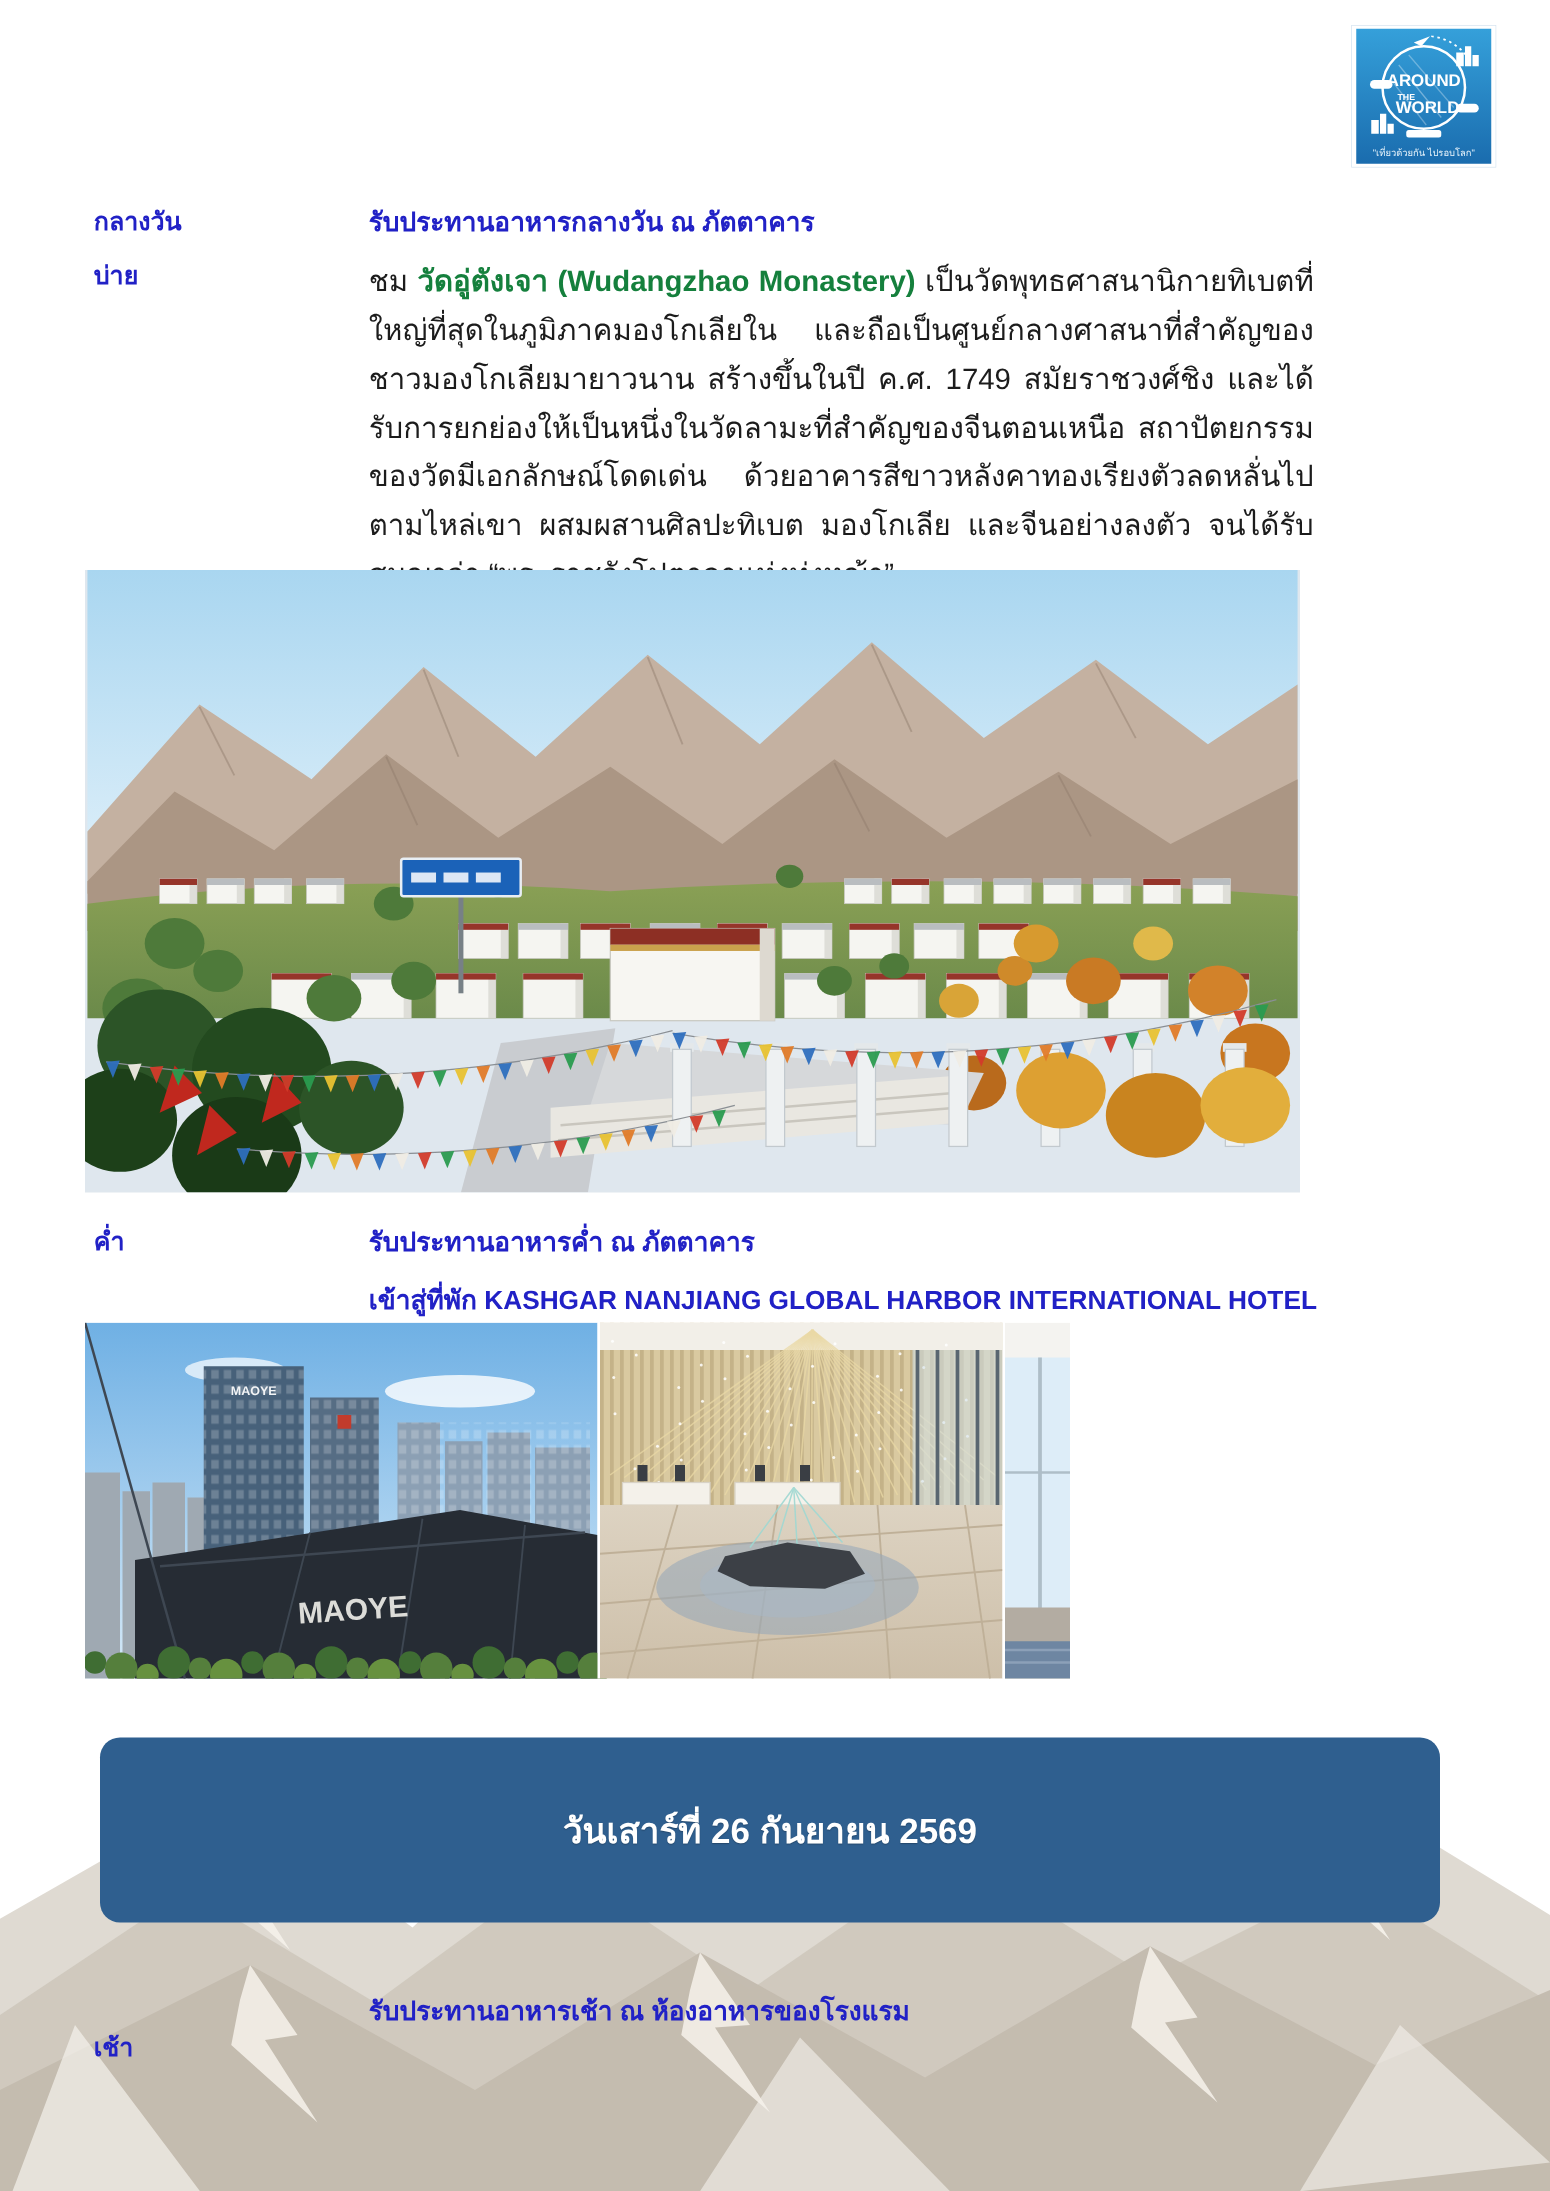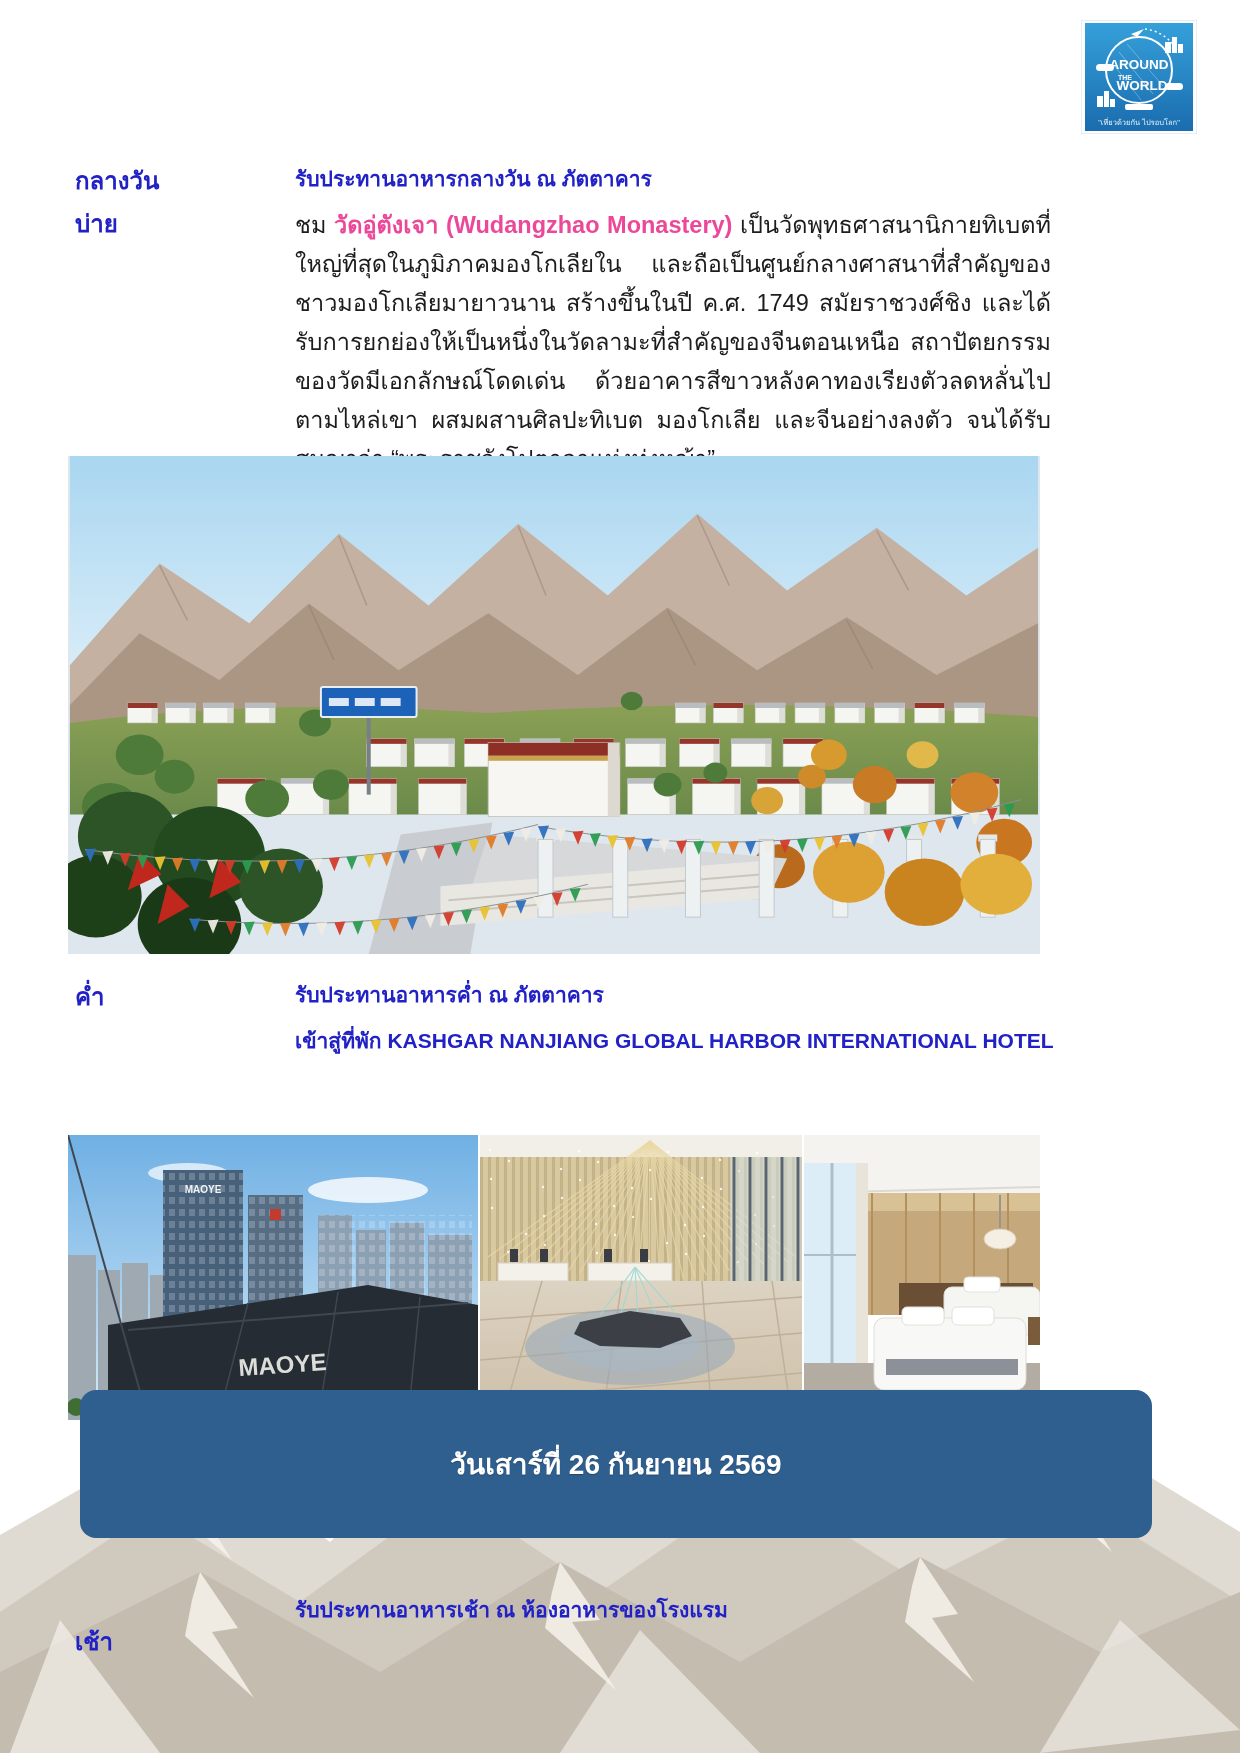--- a/index.html
+++ b/index.html
@@ -7,36 +7,36 @@
     --banner:#2f5f8f;
     --footer:#5e7fa8;
   }
   html,body{margin:0;padding:0;background:#9a9a9a;}
   .page{
     position:relative;margin:0 auto;width:1240px;height:1753px;
     background:#ffffff;overflow:hidden;
     font-family:"Liberation Sans","DejaVu Sans",sans-serif;
   }
   .row-label{
-    position:absolute;left:75px;font-size:24px;font-weight:bold;
+    position:absolute;left:75px;font-size:20px;font-weight:bold;
     color:var(--accent);line-height:1.25;white-space:nowrap;
   }
   .row-heading{
     position:absolute;left:295px;font-size:21px;font-weight:bold;
     color:var(--accent);line-height:1.25;white-space:nowrap;
   }
   .paragraph{
     position:absolute;left:295px;top:206px;width:756px;
     font-size:23.5px;line-height:39px;color:#1c1c1c;text-align:justify;
   }
-  .paragraph b{color:#ec4899;}
+  .paragraph b{color:#15803d;}
   .photo{position:absolute;left:68px;overflow:hidden;background:#dfe7ee;}
   .photo svg{display:block;}
   .photo-monastery{top:456px;width:972px;height:498px;}
-  .hotel-strip{top:1135px;width:972px;height:285px;background:#fff;}
+  .hotel-strip{top:1058px;width:788px;height:285px;background:#fff;}
   .banner{
     position:absolute;left:80px;top:1390px;width:1072px;height:148px;
     background:var(--banner);border-radius:16px;color:#ffffff;
     display:flex;flex-direction:column;justify-content:center;align-items:center;
     gap:15px;font-weight:bold;font-size:28px;z-index:2;
     text-shadow:0 1px 1px rgba(0,0,0,.25);
   }
   .watermark{position:absolute;left:0;top:1370px;width:1240px;height:383px;z-index:0;}
   .above{z-index:2;}
   .footer{

